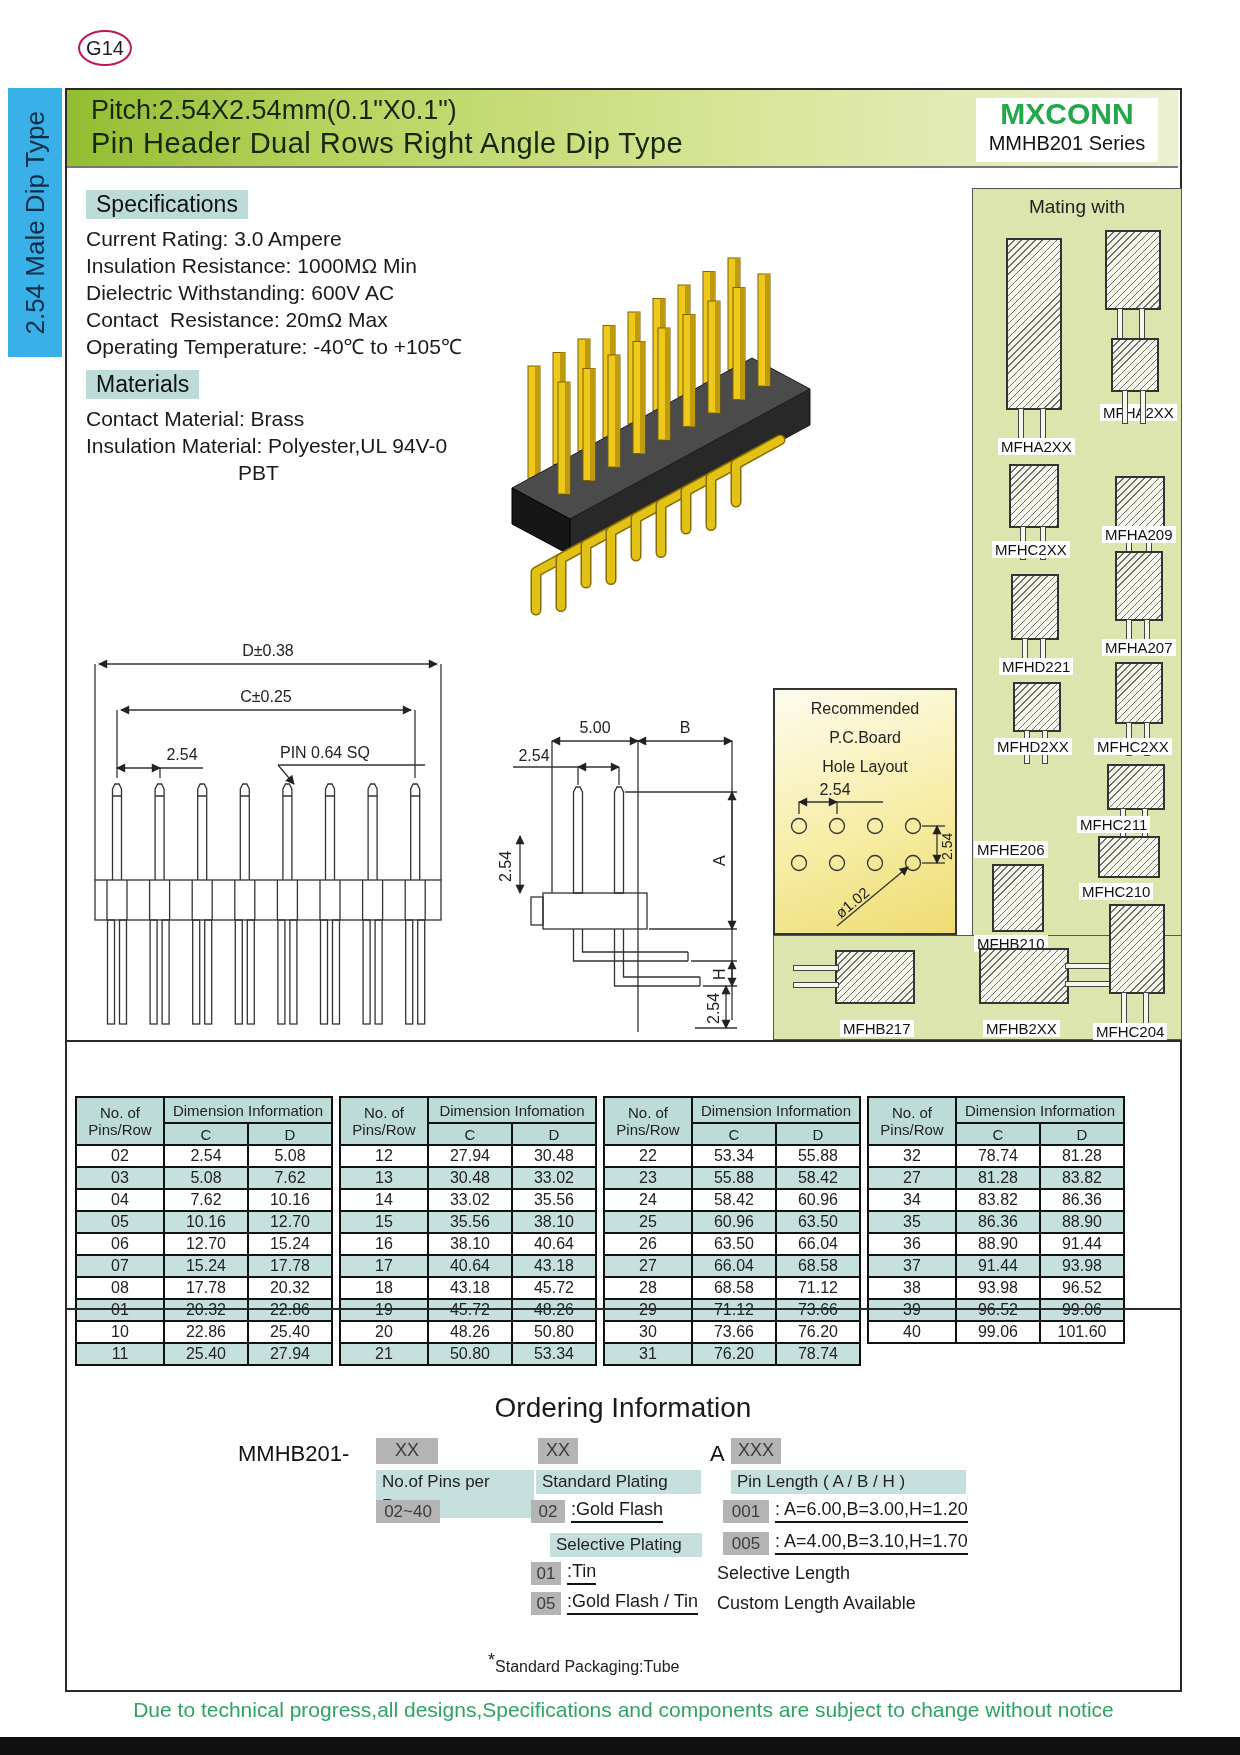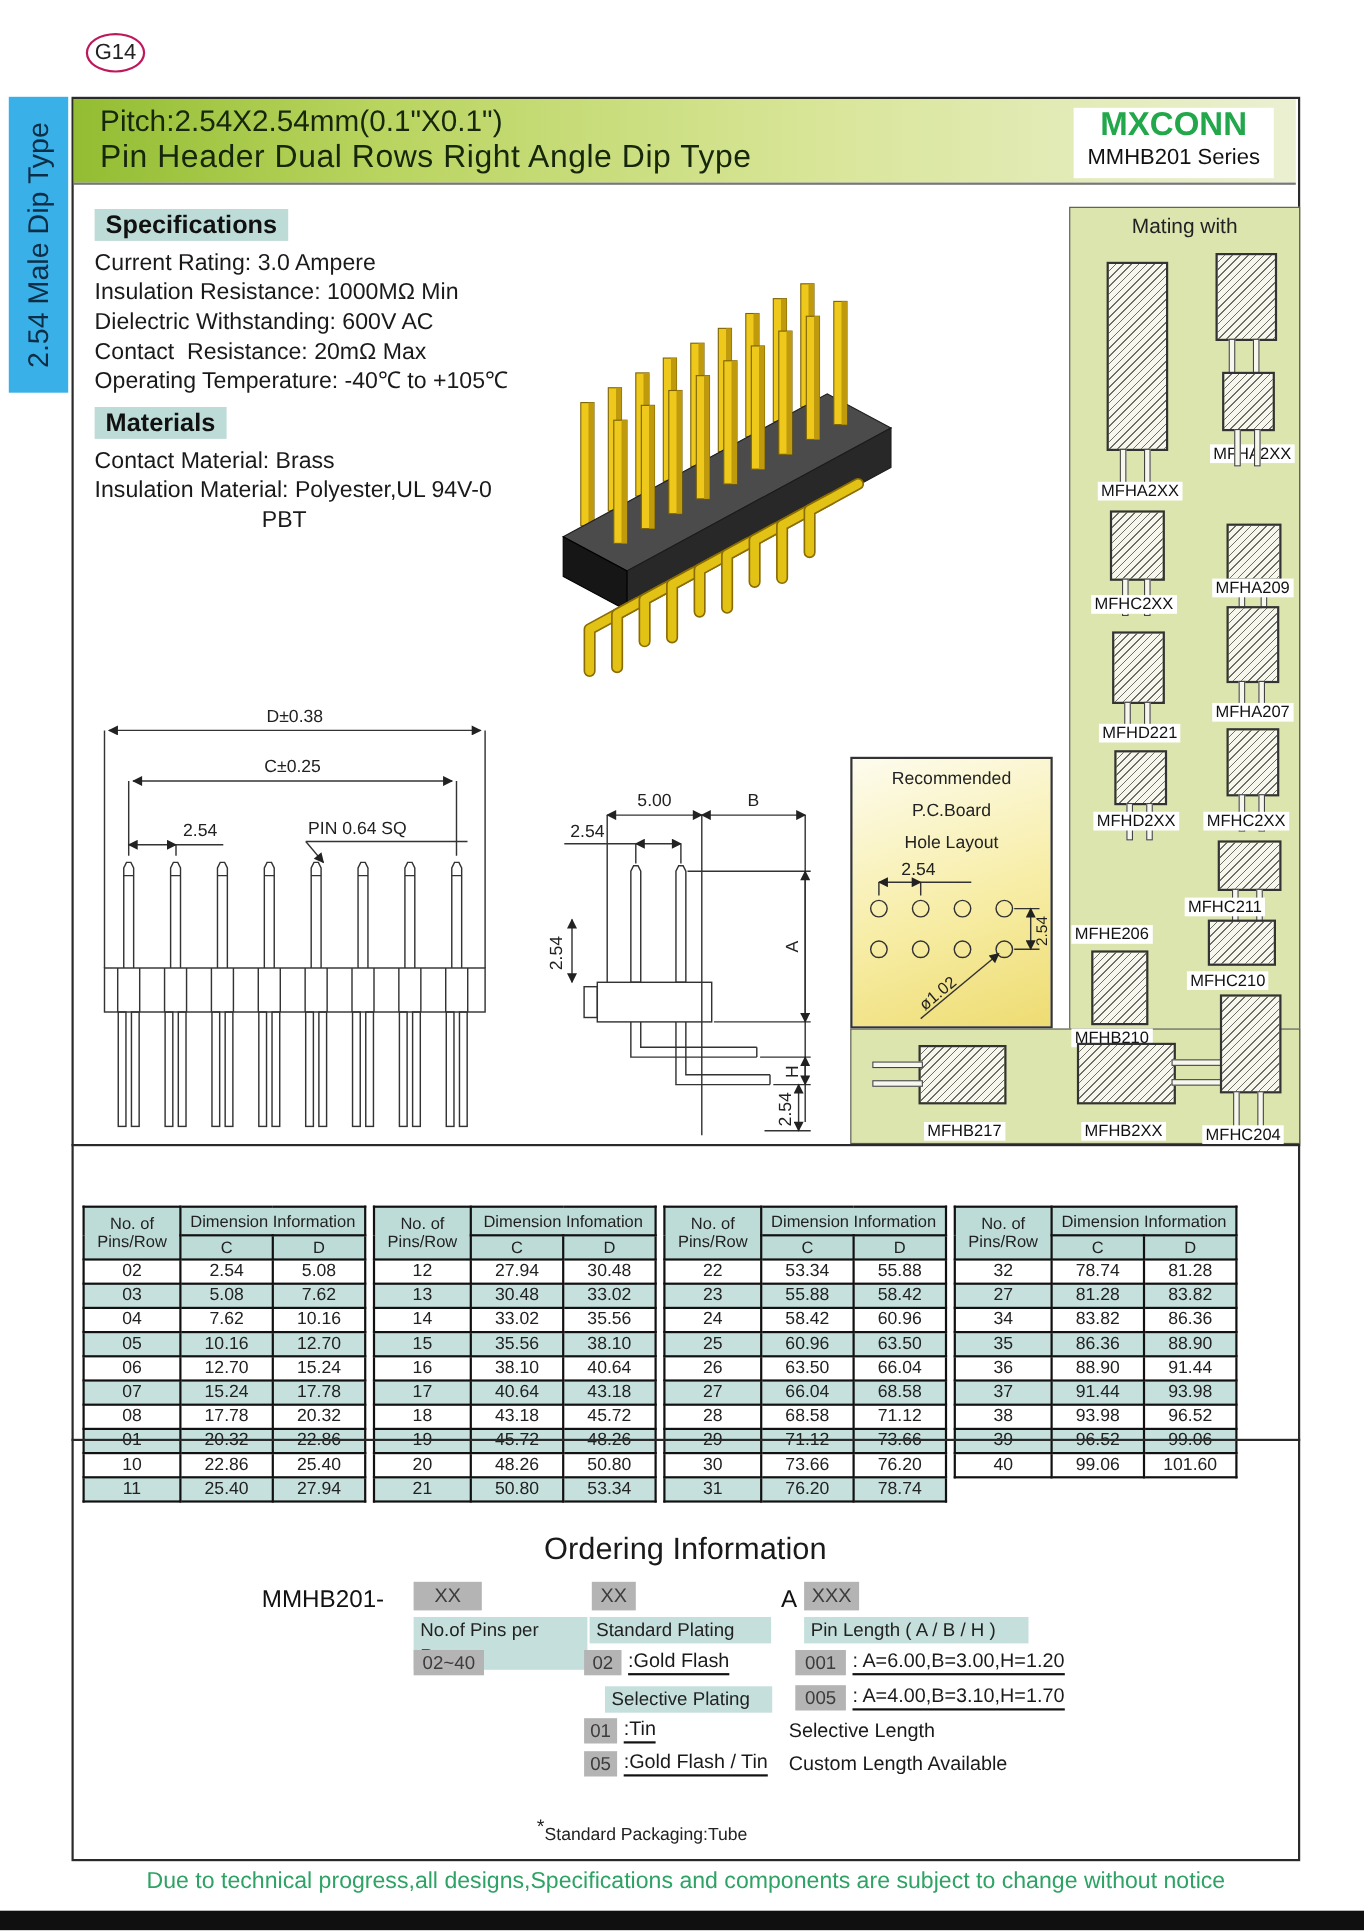--- a/index.html
+++ b/index.html
@@ -19,21 +19,21 @@
   
   .band{left:67px;top:90px;width:1111px;height:76px;
         background:linear-gradient(90deg,#93bd32 0%,#b9d45f 25%,#d9e69a 62%,#ebf0d2 100%);
         border-bottom:2px solid #777;}
   .band-l1{position:absolute;left:24px;top:5px;font-size:27px;color:#16270c;}
   .band-l2{position:absolute;left:24px;top:37px;font-size:29px;color:#16270c;letter-spacing:0.5px;}
   .logo-box{left:976px;top:98px;width:182px;height:64px;background:#fff;text-align:center;}
   .brand{font-size:30px;font-weight:700;color:#22a74b;line-height:32px;}
   .series{font-size:20px;color:#111;line-height:26px;}
   
-  .sec-head{background:#bedcd7;font-weight:700;font-size:23px;padding:1px 10px;display:inline-block;color:#111;}
+  .sec-head{background:#bedcd7;font-weight:400;font-size:23px;padding:1px 10px;display:inline-block;color:#111;}
   .spec-line{font-size:21px;line-height:27px;white-space:pre-wrap;color:#1a1a1a;}
   
   .mating-bg{background:#dde5af;border:1px solid #555;}
   .mating-head{position:absolute;left:199px;top:8px;width:210px;text-align:center;font-size:19px;color:#222;}
   .glyph{position:absolute;border:2px solid #333;
          background:repeating-linear-gradient(135deg,#f7f7ee 0px,#f7f7ee 4px,#6f6f68 4px,#6f6f68 5px);}
   .gpin{position:absolute;width:4px;height:32px;background:#f7f7ee;border:1px solid #444;}
   .gpin-h{position:absolute;width:44px;height:4px;background:#f7f7ee;border:1px solid #444;}
   .mlabel{position:absolute;background:#fff;font-size:15px;padding:0 3px;white-space:nowrap;color:#111;}
   
@@ -653,21 +653,21 @@
 
   <div class="abs tealbox" style="left:536px;top:1470px;width:165px;">Standard Plating</div>
   <div class="abs codebox" style="left:531px;top:1500px;width:34px;height:23px;">02</div>
   <div class="abs desc ul" style="left:571px;top:1499px;">:Gold Flash</div>
   <div class="abs tealbox" style="left:531px;top:1533px;width:152px;margin-left:19px;">Selective Plating</div>
   <div class="abs codebox" style="left:531px;top:1562px;width:30px;height:23px;">01</div>
   <div class="abs desc ul" style="left:567px;top:1561px;">:Tin</div>
   <div class="abs codebox" style="left:531px;top:1592px;width:30px;height:23px;">05</div>
   <div class="abs desc ul" style="left:567px;top:1591px;">:Gold Flash / Tin</div>
 
-  <div class="abs tealbox" style="left:731px;top:1470px;width:204px;">Pin Length ( A / B / H )</div>
+  <div class="abs tealbox" style="left:731px;top:1470px;width:235px;">Pin Length ( A / B / H )</div>
   <div class="abs codebox" style="left:723px;top:1500px;width:46px;height:23px;">001</div>
   <div class="abs desc ul" style="left:775px;top:1499px;">: A=6.00,B=3.00,H=1.20</div>
   <div class="abs codebox" style="left:723px;top:1532px;width:46px;height:23px;">005</div>
   <div class="abs desc ul" style="left:775px;top:1531px;">: A=4.00,B=3.10,H=1.70</div>
   <div class="abs plain" style="left:717px;top:1563px;">Selective Length</div>
   <div class="abs plain" style="left:717px;top:1593px;">Custom Length Available</div>
 
   <div class="abs pkg"><sup>*</sup><span>Standard Packaging:Tube</span></div>
 
   <div class="abs footer">Due to technical progress,all designs,Specifications and components are subject to change without notice</div>

